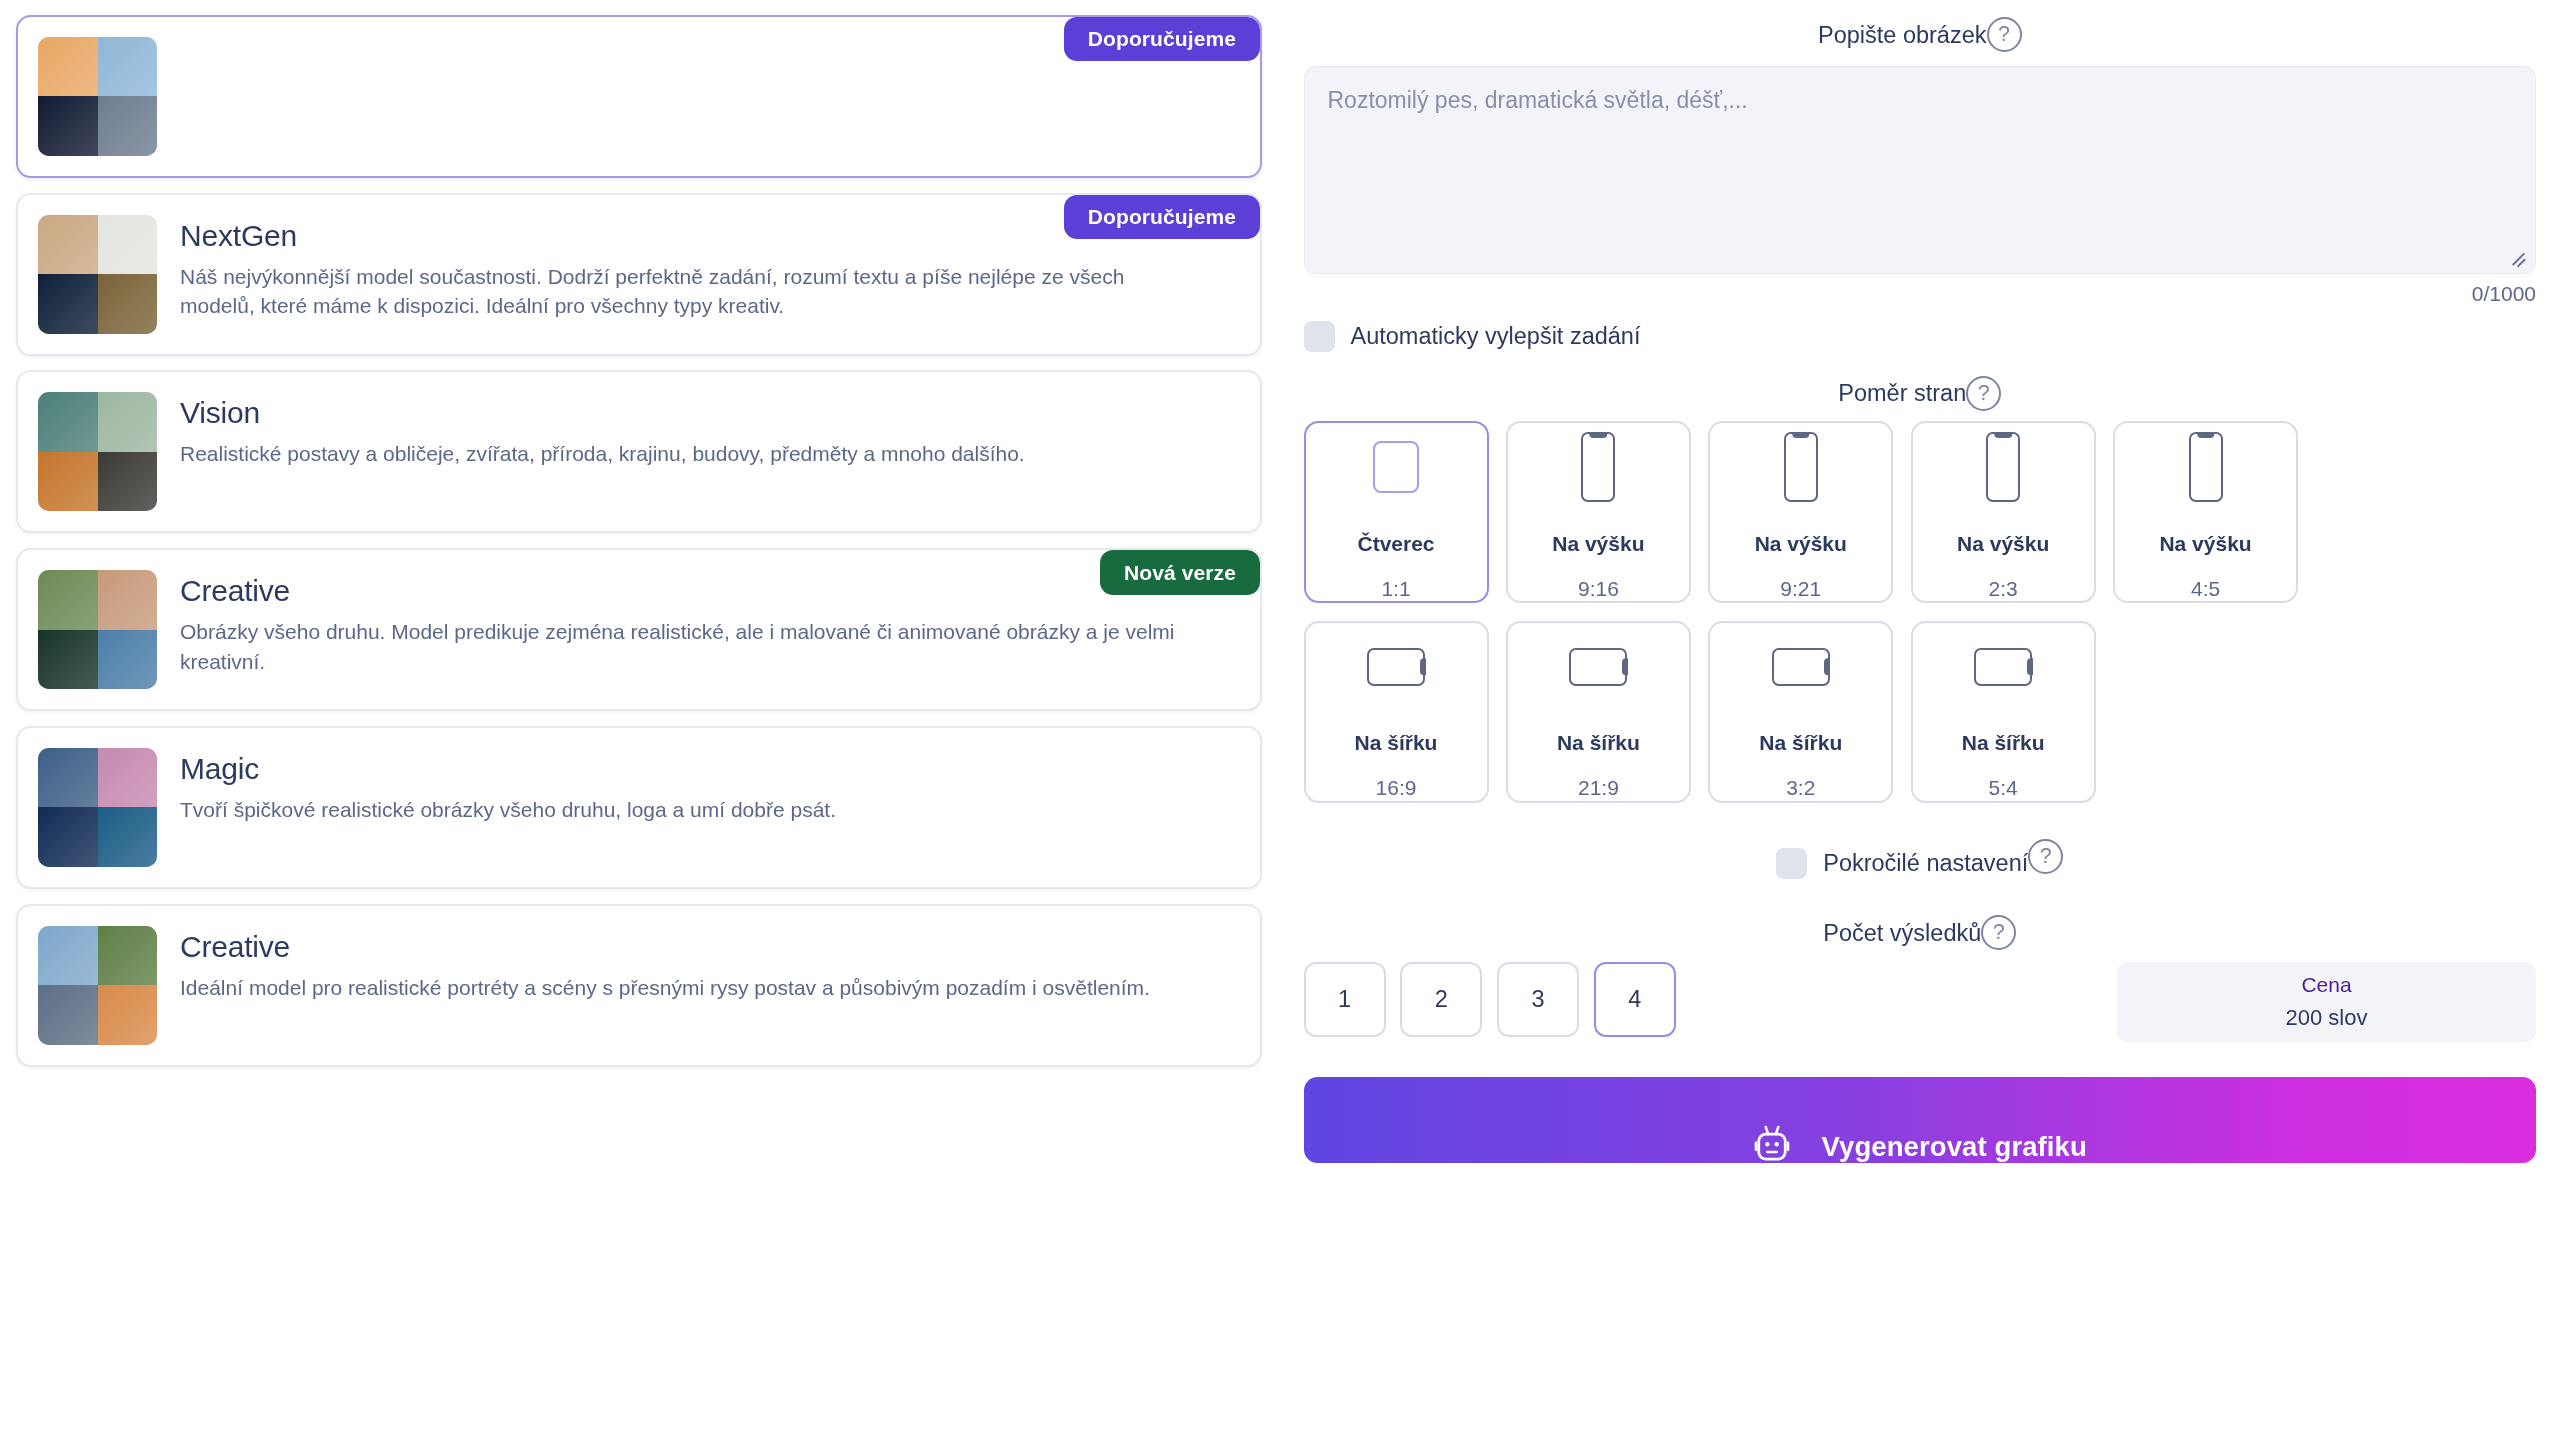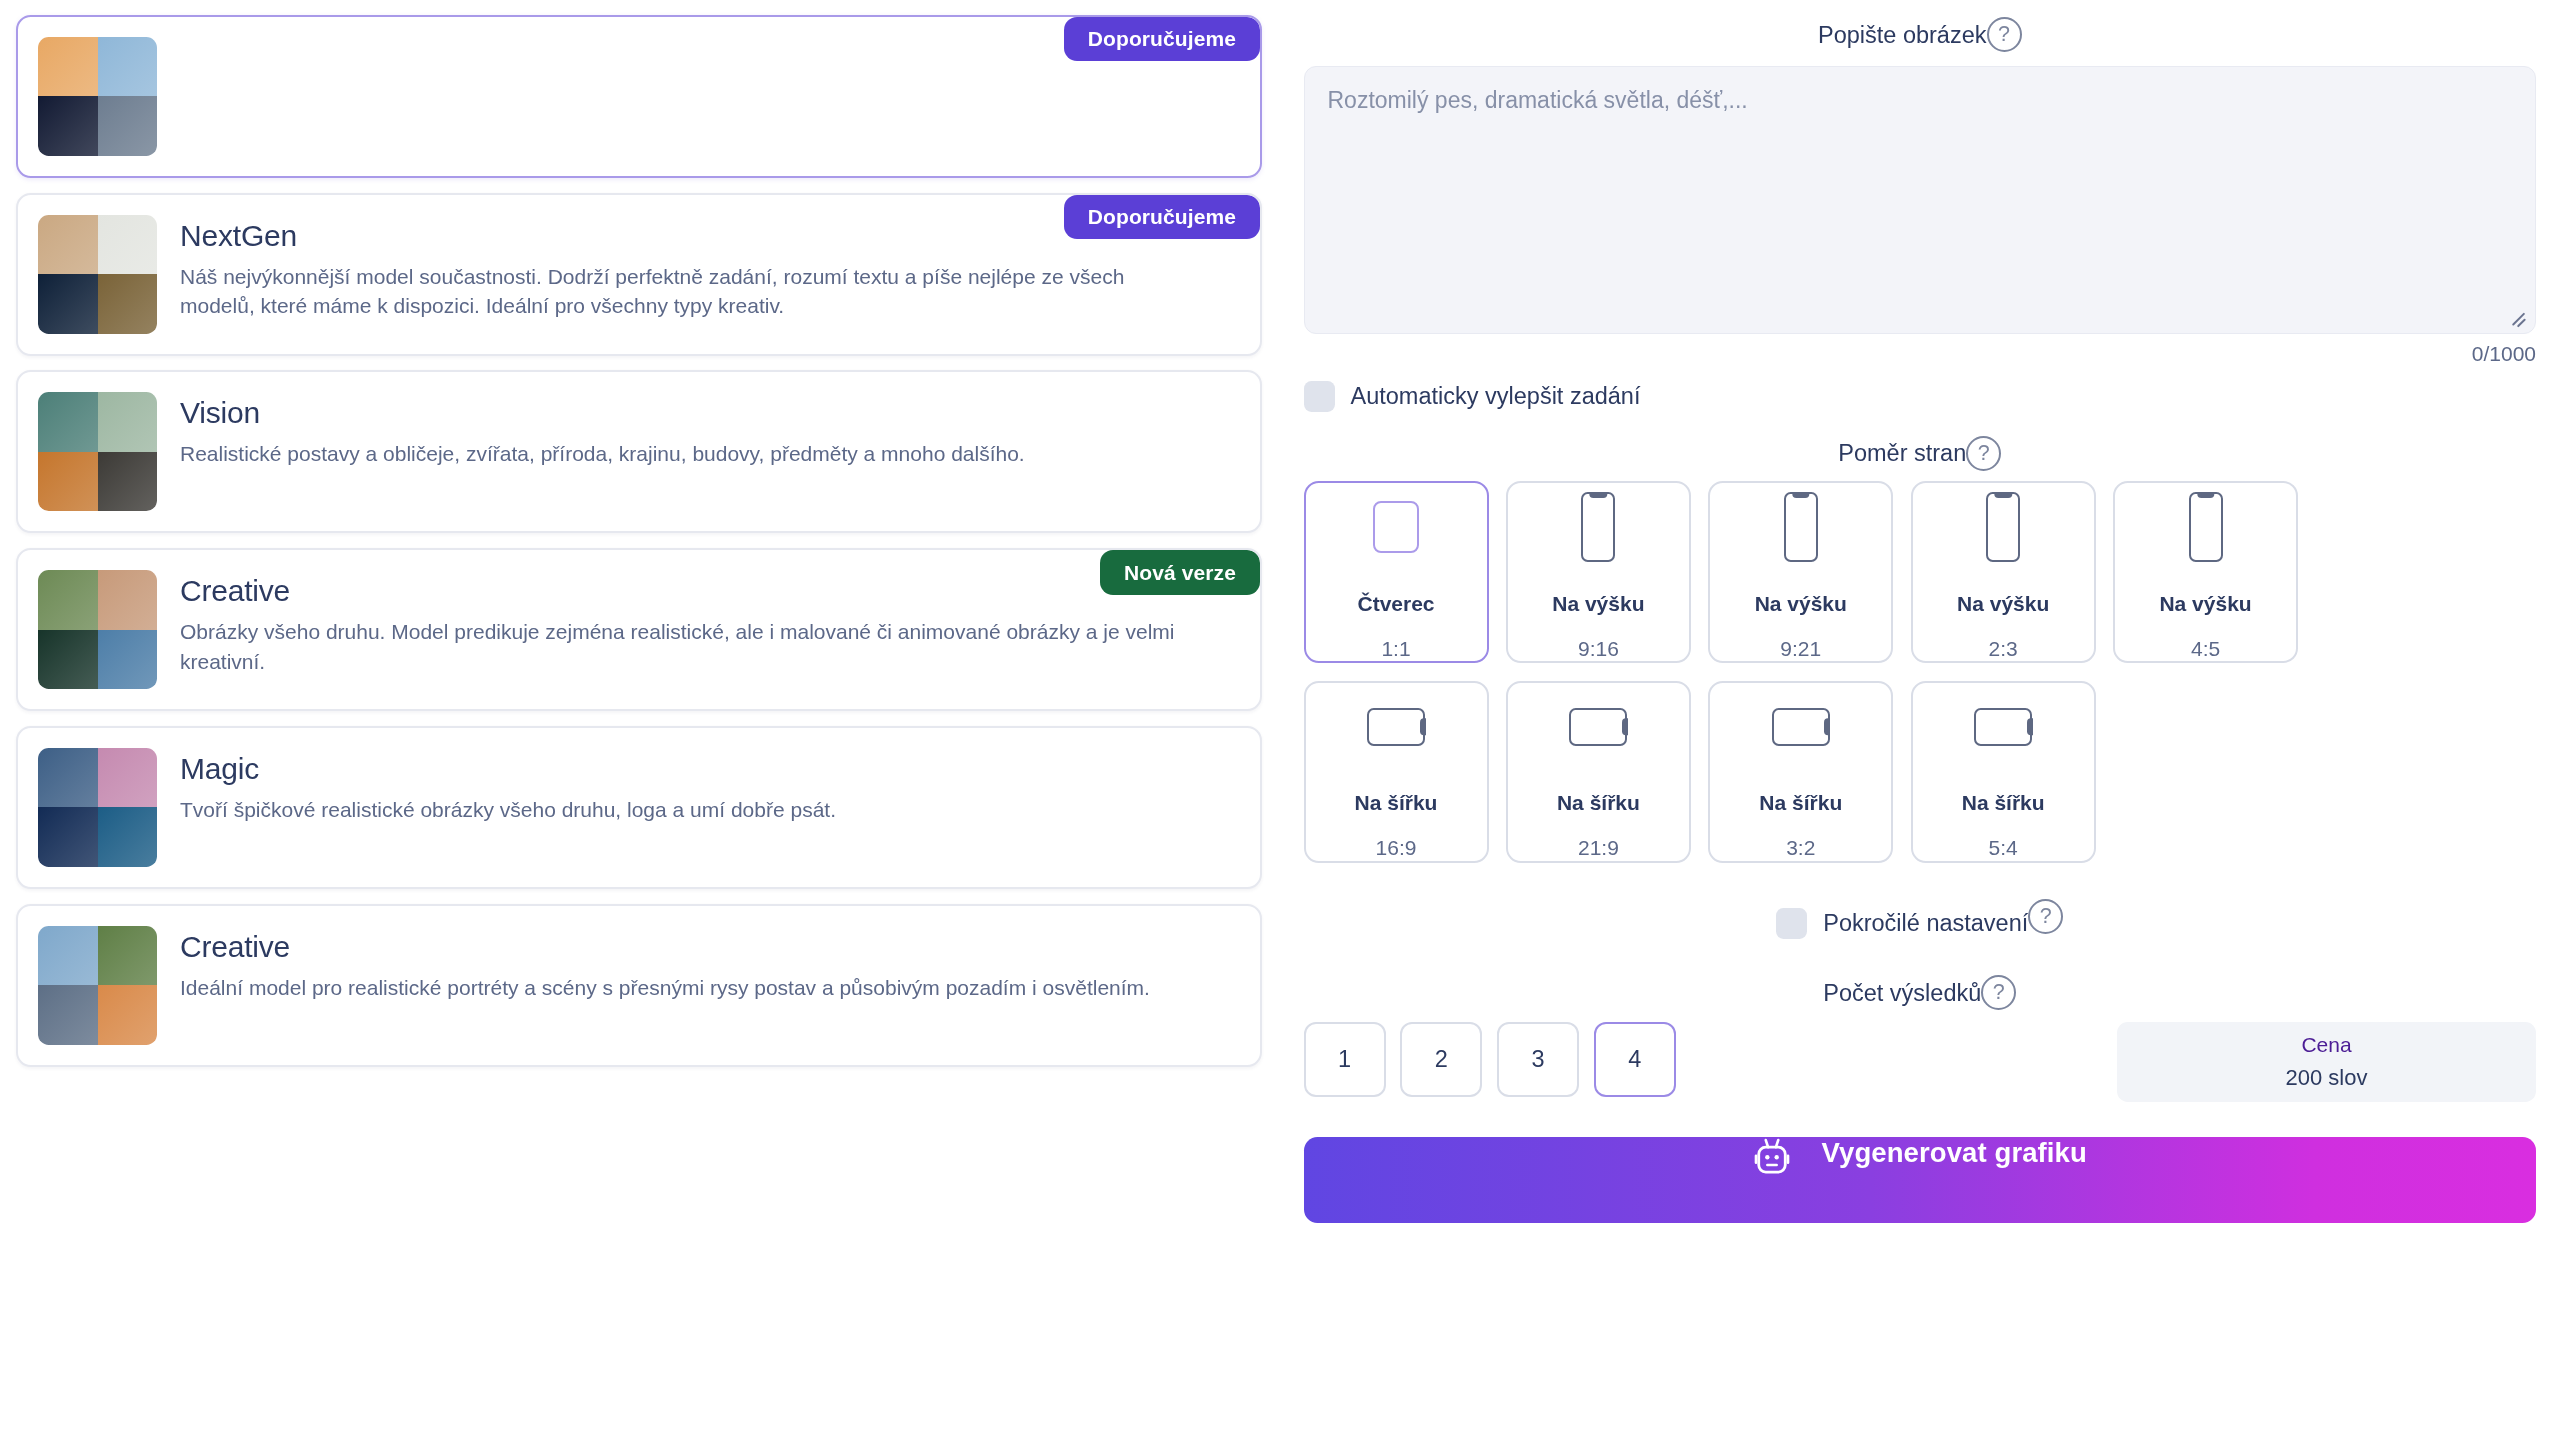--- a/index.html
+++ b/index.html
@@ -102,21 +102,21 @@
     border: 2px solid #7d869e;
     color: #7d869e;
     font-size: 21.5px;
     display: flex; align-items: center; justify-content: center;
     flex: 0 0 auto;
     font-weight: 400;
   }
   .prompt-box {
     margin-top: 13.4px;
     position: relative;
-    height: 268px;
+    height: 208px;
     background: #f3f4f9;
     border: 1.3px solid #e8eaf2;
     border-radius: 12px;
     padding: 19px 23px;
   }
   .prompt-placeholder {
     font-size: 23px;
     color: #8790a8;
     line-height: 1.3;
   }
@@ -269,21 +269,21 @@
   }
   .price-label { font-size: 21px; color: #4c1d95; }
   .price-value { font-size: 22px; color: #2c3a60; }
 
   .generate-btn {
     margin-top: 35px;
     height: 86px;
     border-radius: 13.4px;
     background: linear-gradient(90deg, #6046e2 0%, #8a3fe0 46%, #cf2fdf 82%, #d92ee0 100%);
     display: flex;
-    align-items: flex-start;
+    align-items: flex-end;
     justify-content: center;
     gap: 31px;
     color: #ffffff;
   }
   .generate-label {
     font-size: 27.5px;
     font-weight: 700;
     letter-spacing: 0.1px;
   }
   .robot { width: 38px; height: 39px; }

